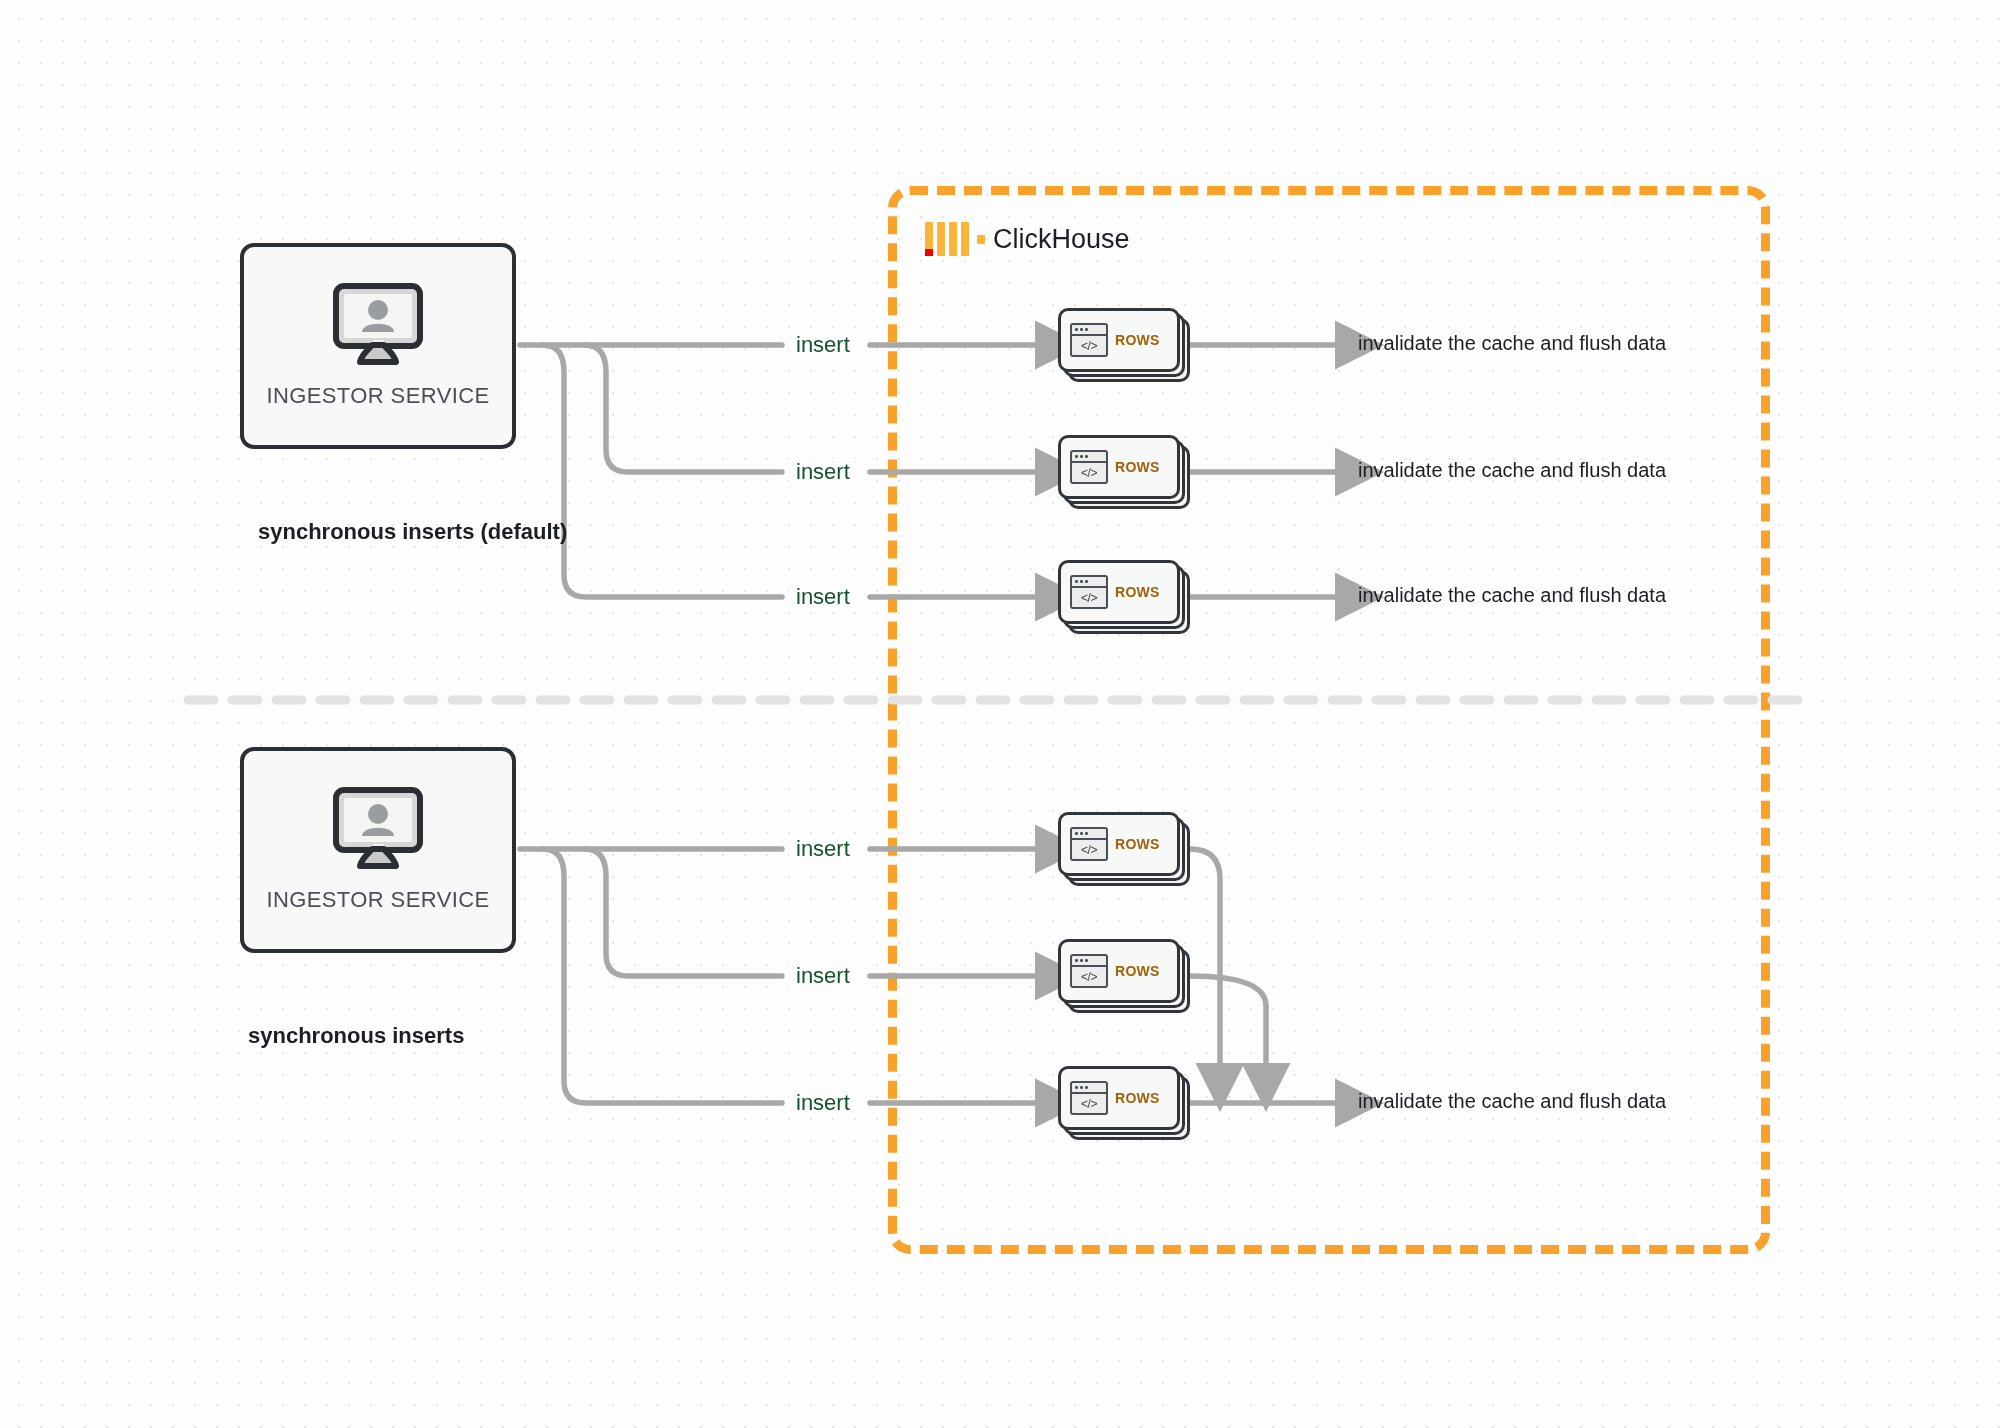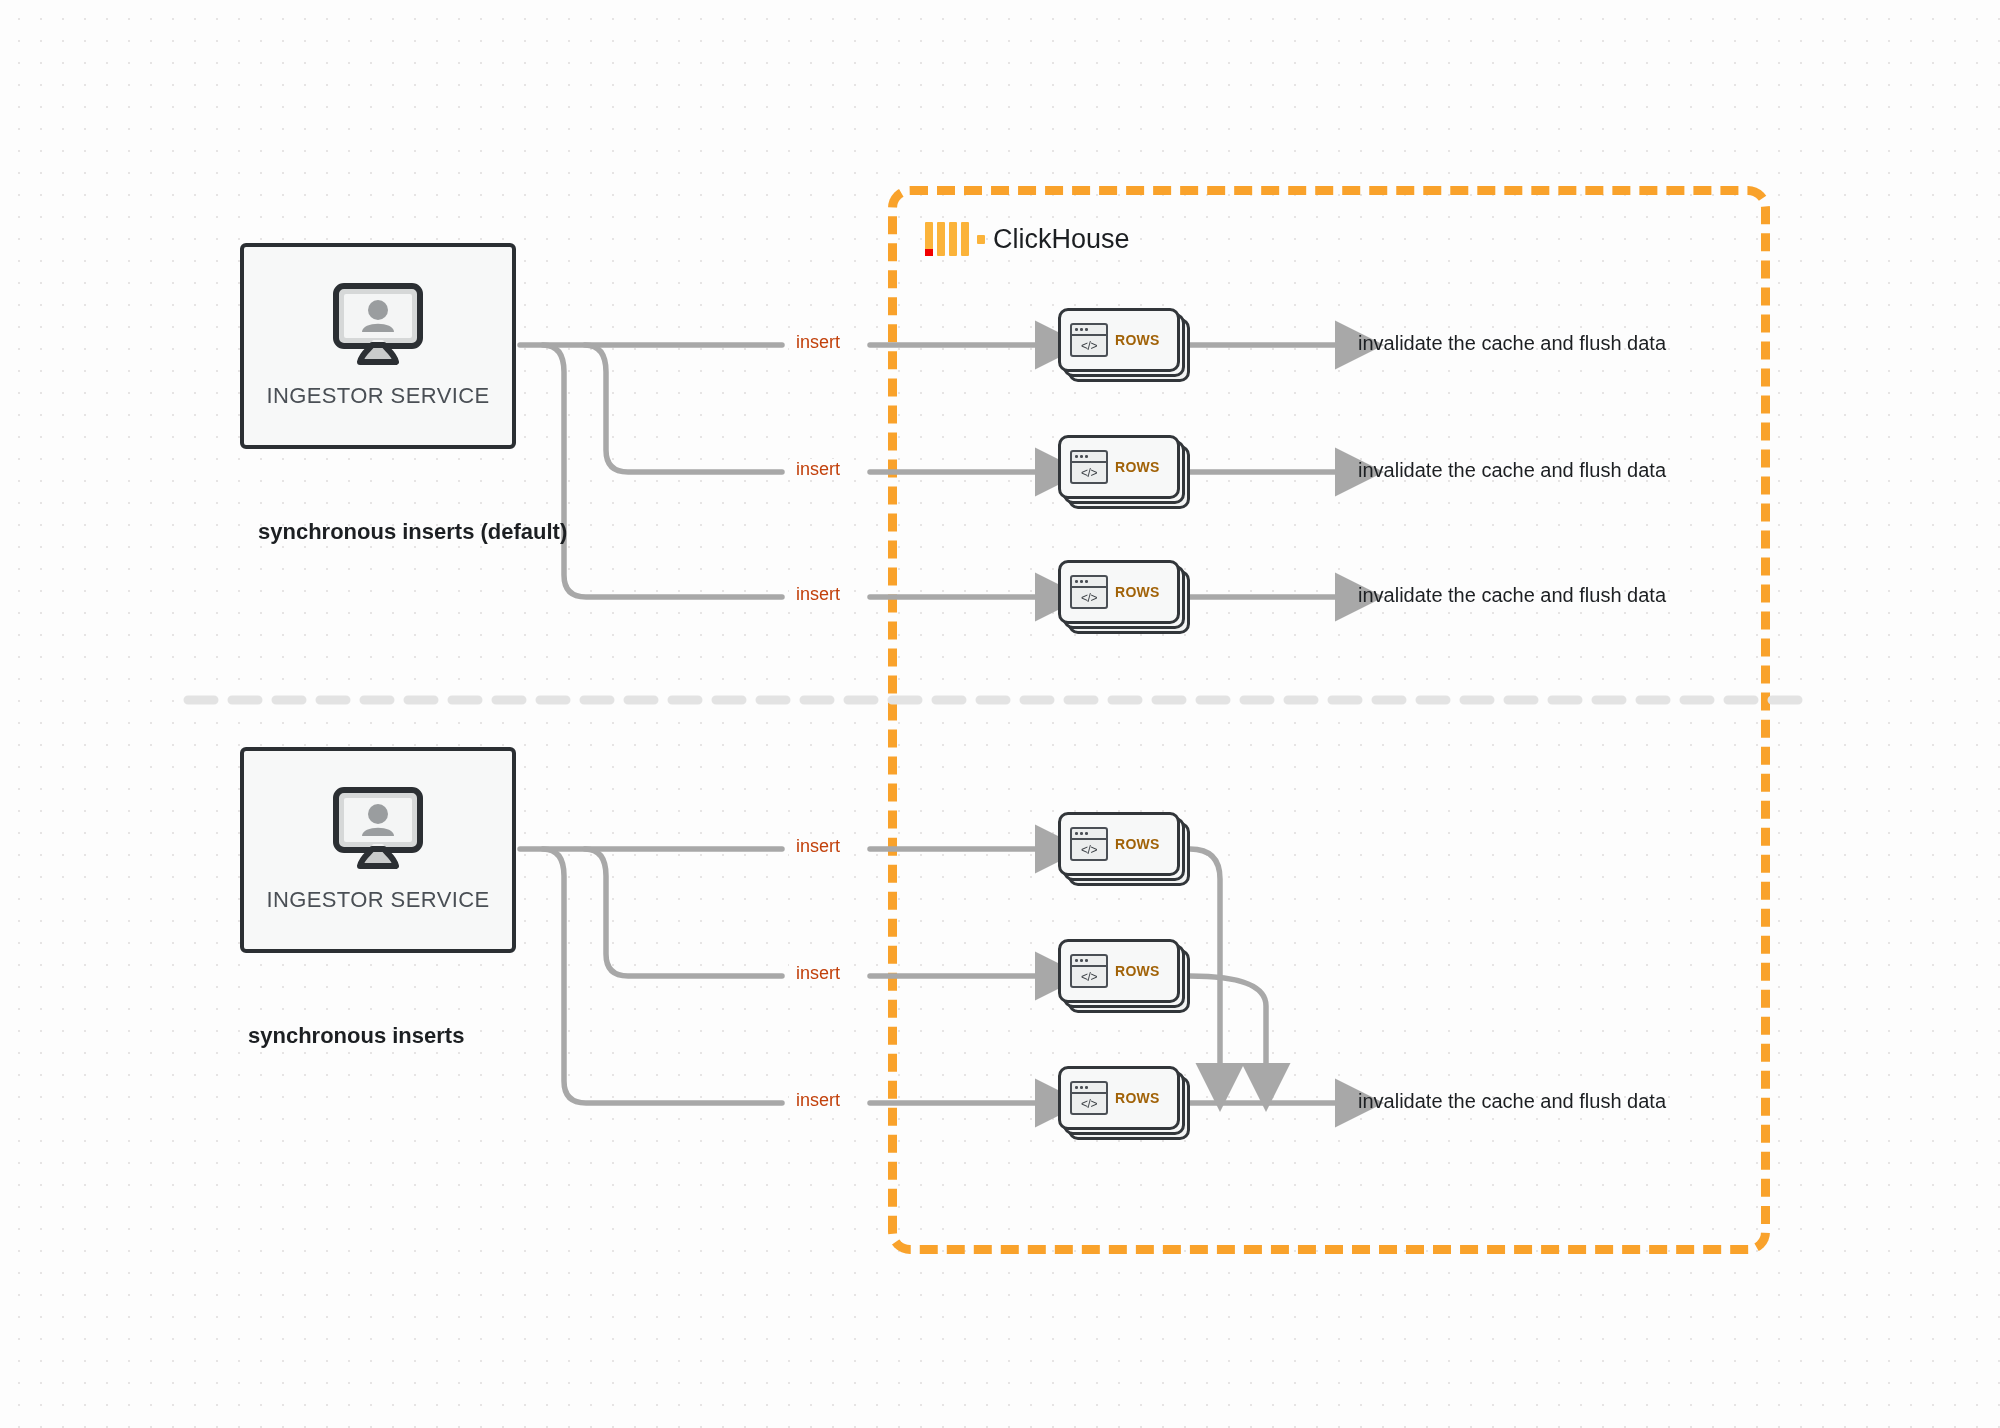--- a/index.html
+++ b/index.html
@@ -20,21 +20,21 @@
   }
   .layer{position:absolute;left:0;top:0;width:2000px;height:1428px;}
   svg.layer{overflow:visible;}
 
   
   .service-node{
     position:absolute;
     width:276px;height:206px;
     background:#f7f8f8;
     border:4px solid #2b2f33;
-    border-radius:6px;
+    border-radius:14px;
     box-sizing:border-box;
     display:flex;flex-direction:column;
     align-items:center;justify-content:center;
   }
   .service-label{
     font-size:22px;
     letter-spacing:0.4px;
     color:#4a4f55;
     margin-top:16px;
     white-space:nowrap;
@@ -99,22 +99,22 @@
   .win-body{flex:1;display:flex;align-items:center;justify-content:center;
     font-size:12px;color:#3a3f44;font-family:"Liberation Sans",sans-serif;letter-spacing:-0.5px;}
   .rows-text{
     margin-left:7px;font-size:14px;font-weight:bold;
     color:#a16207;letter-spacing:0.3px;
   }
 
   
   .edge-label{
     position:absolute;
-    font-size:18px;
-    color:#c2410c;
+    font-size:22px;
+    color:#14532d;
     white-space:nowrap;
     background:#fdfdfd;
     padding:0 7px;
   }
   .sink-label{
     position:absolute;
     font-size:20px;
     color:#1c1f22;
     white-space:nowrap;
   }

